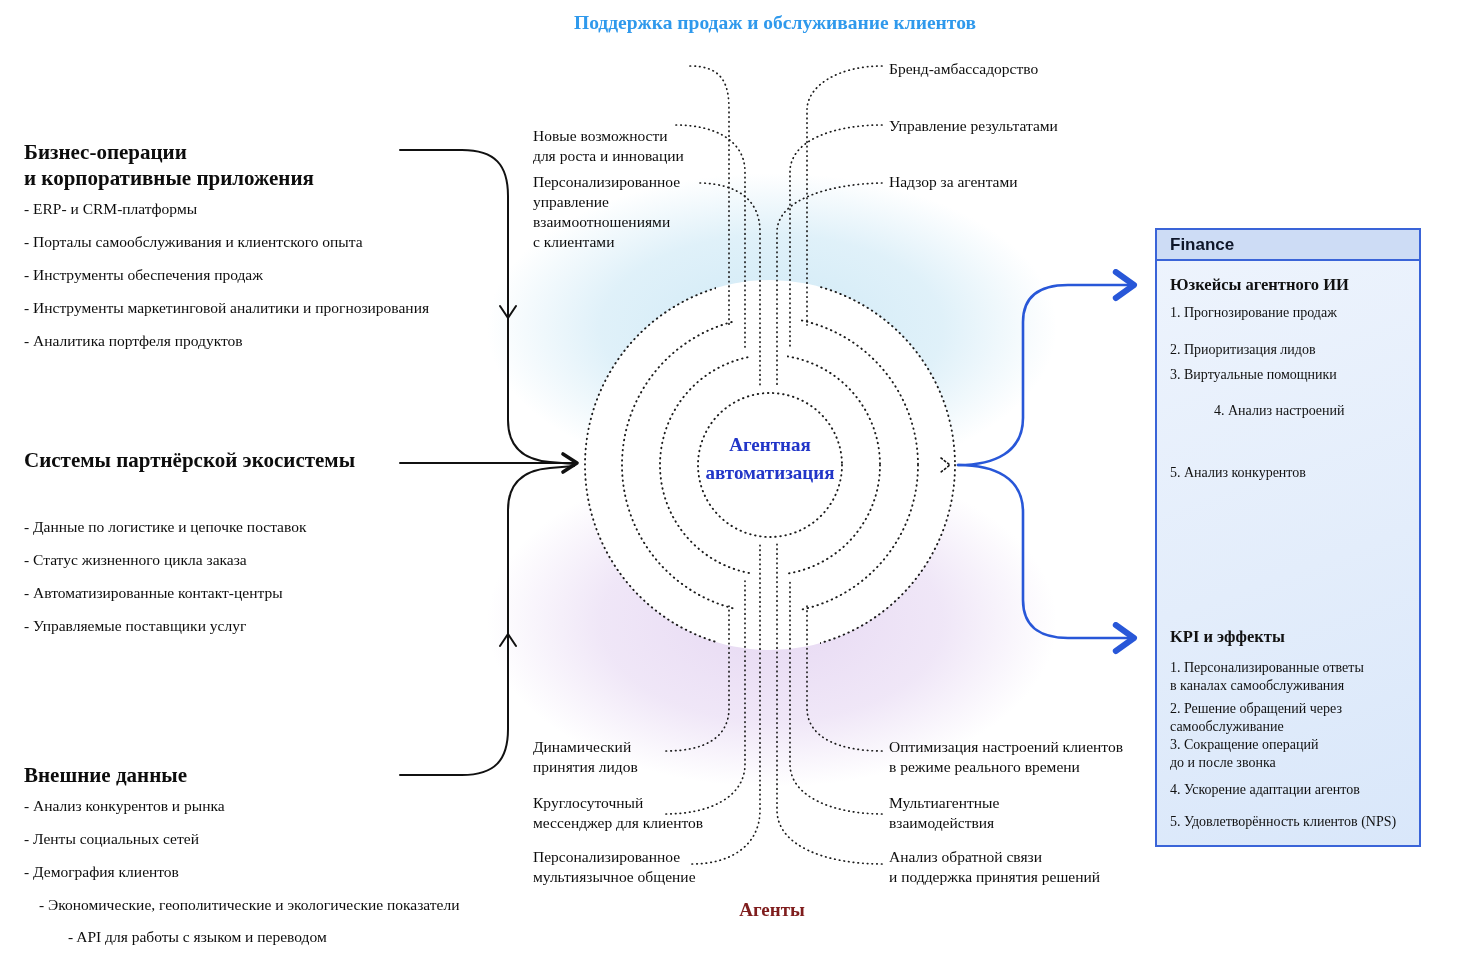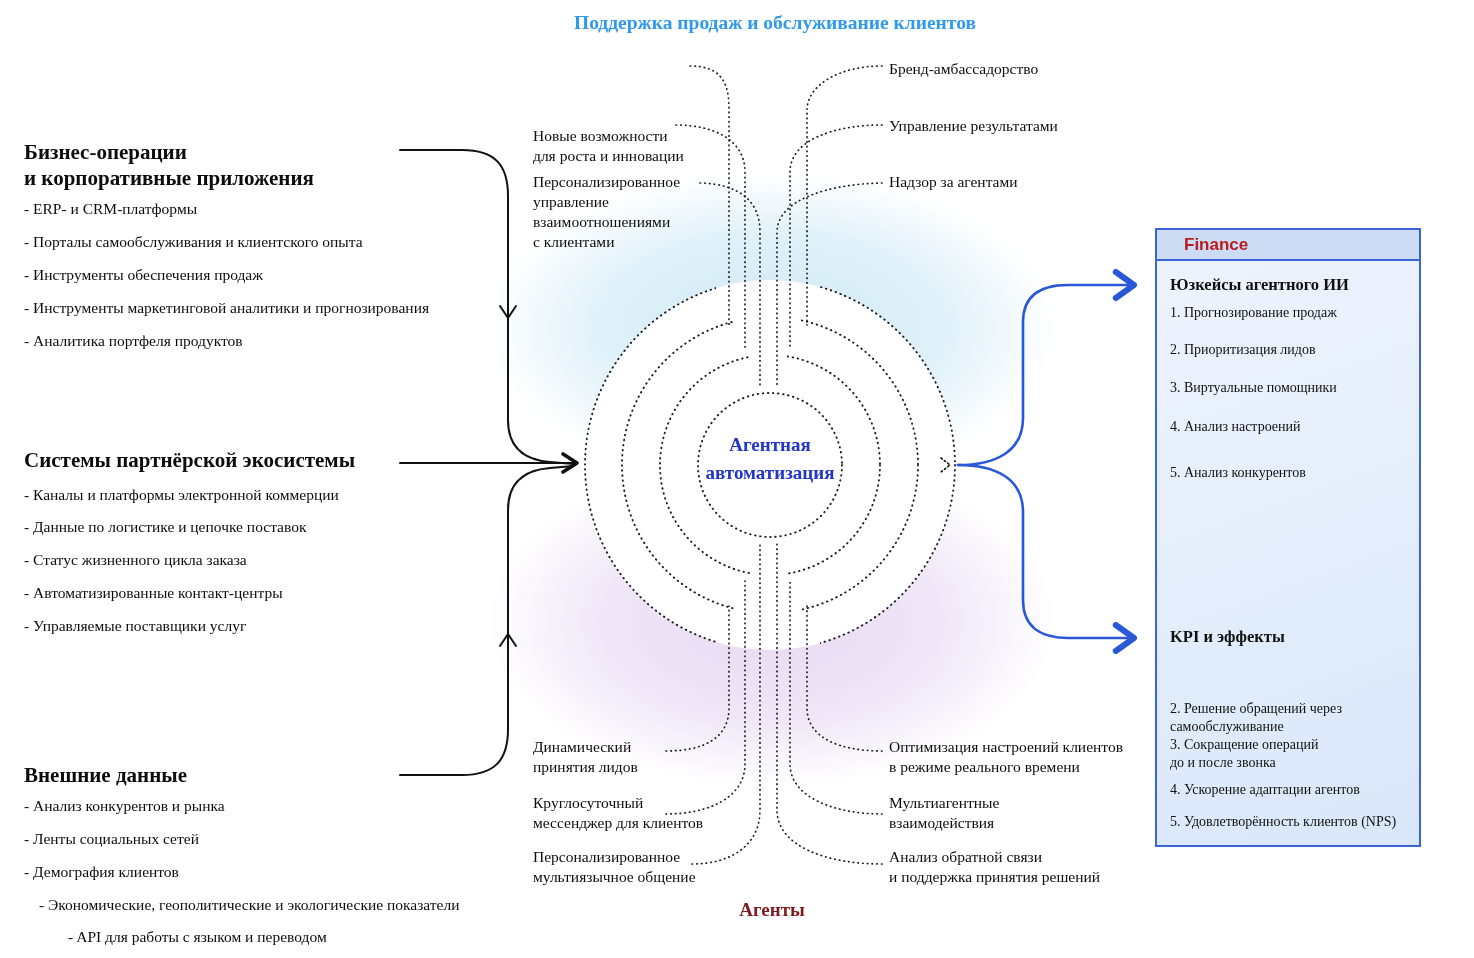--- a/index.html
+++ b/index.html
@@ -15,21 +15,21 @@
   .center-label{left:668px;top:431px;width:204px;text-align:center;
                 font-size:19px;font-weight:bold;line-height:28px;color:#2236c8;}
   .agents-label{left:672px;top:899px;width:200px;text-align:center;
                 font-size:19px;font-weight:bold;color:#7f1d1d;}
   
   .panel{left:1155px;top:228px;width:262px;height:615px;border:2px solid #3a64d8;
          background:linear-gradient(160deg,#eef4fd 0%,#e3edfb 55%,#d9e7fa 100%);}
   .panel-header{position:absolute;left:0;top:0;right:0;height:29px;background:#cddcf5;
                 border-bottom:2px solid #3a64d8;display:flex;align-items:center;
                 font-family:"Liberation Sans",sans-serif;font-weight:bold;font-size:17px;
-                padding-left:27px;color:#b91c1c;}
+                padding-left:13px;color:#0f172a;}
   .panel-section-title{position:absolute;left:13px;font-size:16.5px;font-weight:bold;color:#111;}
   .panel-item{position:absolute;left:13px;font-size:14px;line-height:18px;color:#111;white-space:pre-line;}
   svg{position:absolute;left:0;top:0;pointer-events:none;}
 </style>
 </head>
 <body>
 
 <div class="canvas">
 
   <svg width="1474" height="958" viewBox="0 0 1474 958">
@@ -107,21 +107,20 @@
 
   <div class="abs section-heading" style="top:139px;">Бизнес-операции
 и корпоративные приложения</div>
   <div class="abs list-item" style="top:199px;">- ERP- и CRM-платформы</div>
   <div class="abs list-item" style="top:232px;">- Порталы самообслуживания и клиентского опыта</div>
   <div class="abs list-item" style="top:265px;">- Инструменты обеспечения продаж</div>
   <div class="abs list-item" style="top:298px;">- Инструменты маркетинговой аналитики и прогнозирования</div>
   <div class="abs list-item" style="top:331px;">- Аналитика портфеля продуктов</div>
 
   <div class="abs section-heading" style="top:447px;">Системы партнёрской экосистемы</div>
-  <div class="abs list-item" style="top:485px;">- Каналы и платформы электронной коммерции</div>
   <div class="abs list-item" style="top:517px;">- Данные по логистике и цепочке поставок</div>
   <div class="abs list-item" style="top:550px;">- Статус жизненного цикла заказа</div>
   <div class="abs list-item" style="top:583px;">- Автоматизированные контакт-центры</div>
   <div class="abs list-item" style="top:616px;">- Управляемые поставщики услуг</div>
 
   <div class="abs section-heading" style="top:762px;">Внешние данные</div>
   <div class="abs list-item" style="top:796px;text-align:right;">- Анализ конкурентов и рынка</div>
   <div class="abs list-item" style="top:829px;">- Ленты социальных сетей</div>
   <div class="abs list-item" style="top:862px;">- Демография клиентов</div>
   <div class="abs list-item" style="top:895px;margin-left:15px;">- Экономические, геополитические и экологические показатели</div>
@@ -158,25 +157,27 @@
   </div>
 
   <div class="abs agents-label">Агенты</div>
 
   <div class="abs panel">
     <div class="panel-header">Finance</div>
 
     <div class="panel-section-title" style="top:45px;">Юзкейсы агентного ИИ</div>
     <div class="panel-item" style="top:74px;">1. Прогнозирование продаж</div>
     <div class="panel-item" style="top:111px;">2. Приоритизация лидов</div>
-    <div class="panel-item" style="top:149px;">3. Виртуальные помощники</div>
-    <div class="panel-item" style="top:188px;">4. Анализ настроений</div>
+    <div class="panel-item" style="top:136px;">3. Виртуальные помощники</div>
+    <div class="panel-item" style="top:172px;margin-left:44px;">4. Анализ настроений</div>
     <div class="panel-item" style="top:234px;">5. Анализ конкурентов</div>
 
     <div class="panel-section-title" style="top:397px;">KPI и эффекты</div>
+    <div class="panel-item" style="top:429px;">1. Персонализированные ответы
+в каналах самообслуживания</div>
     <div class="panel-item" style="top:470px;">2. Решение обращений через
 самообслуживание</div>
     <div class="panel-item" style="top:506px;">3. Сокращение операций
 до и после звонка</div>
     <div class="panel-item" style="top:551px;">4. Ускорение адаптации агентов</div>
     <div class="panel-item" style="top:583px;">5. Удовлетворённость клиентов (NPS)</div>
   </div>
 
 </div>
 

